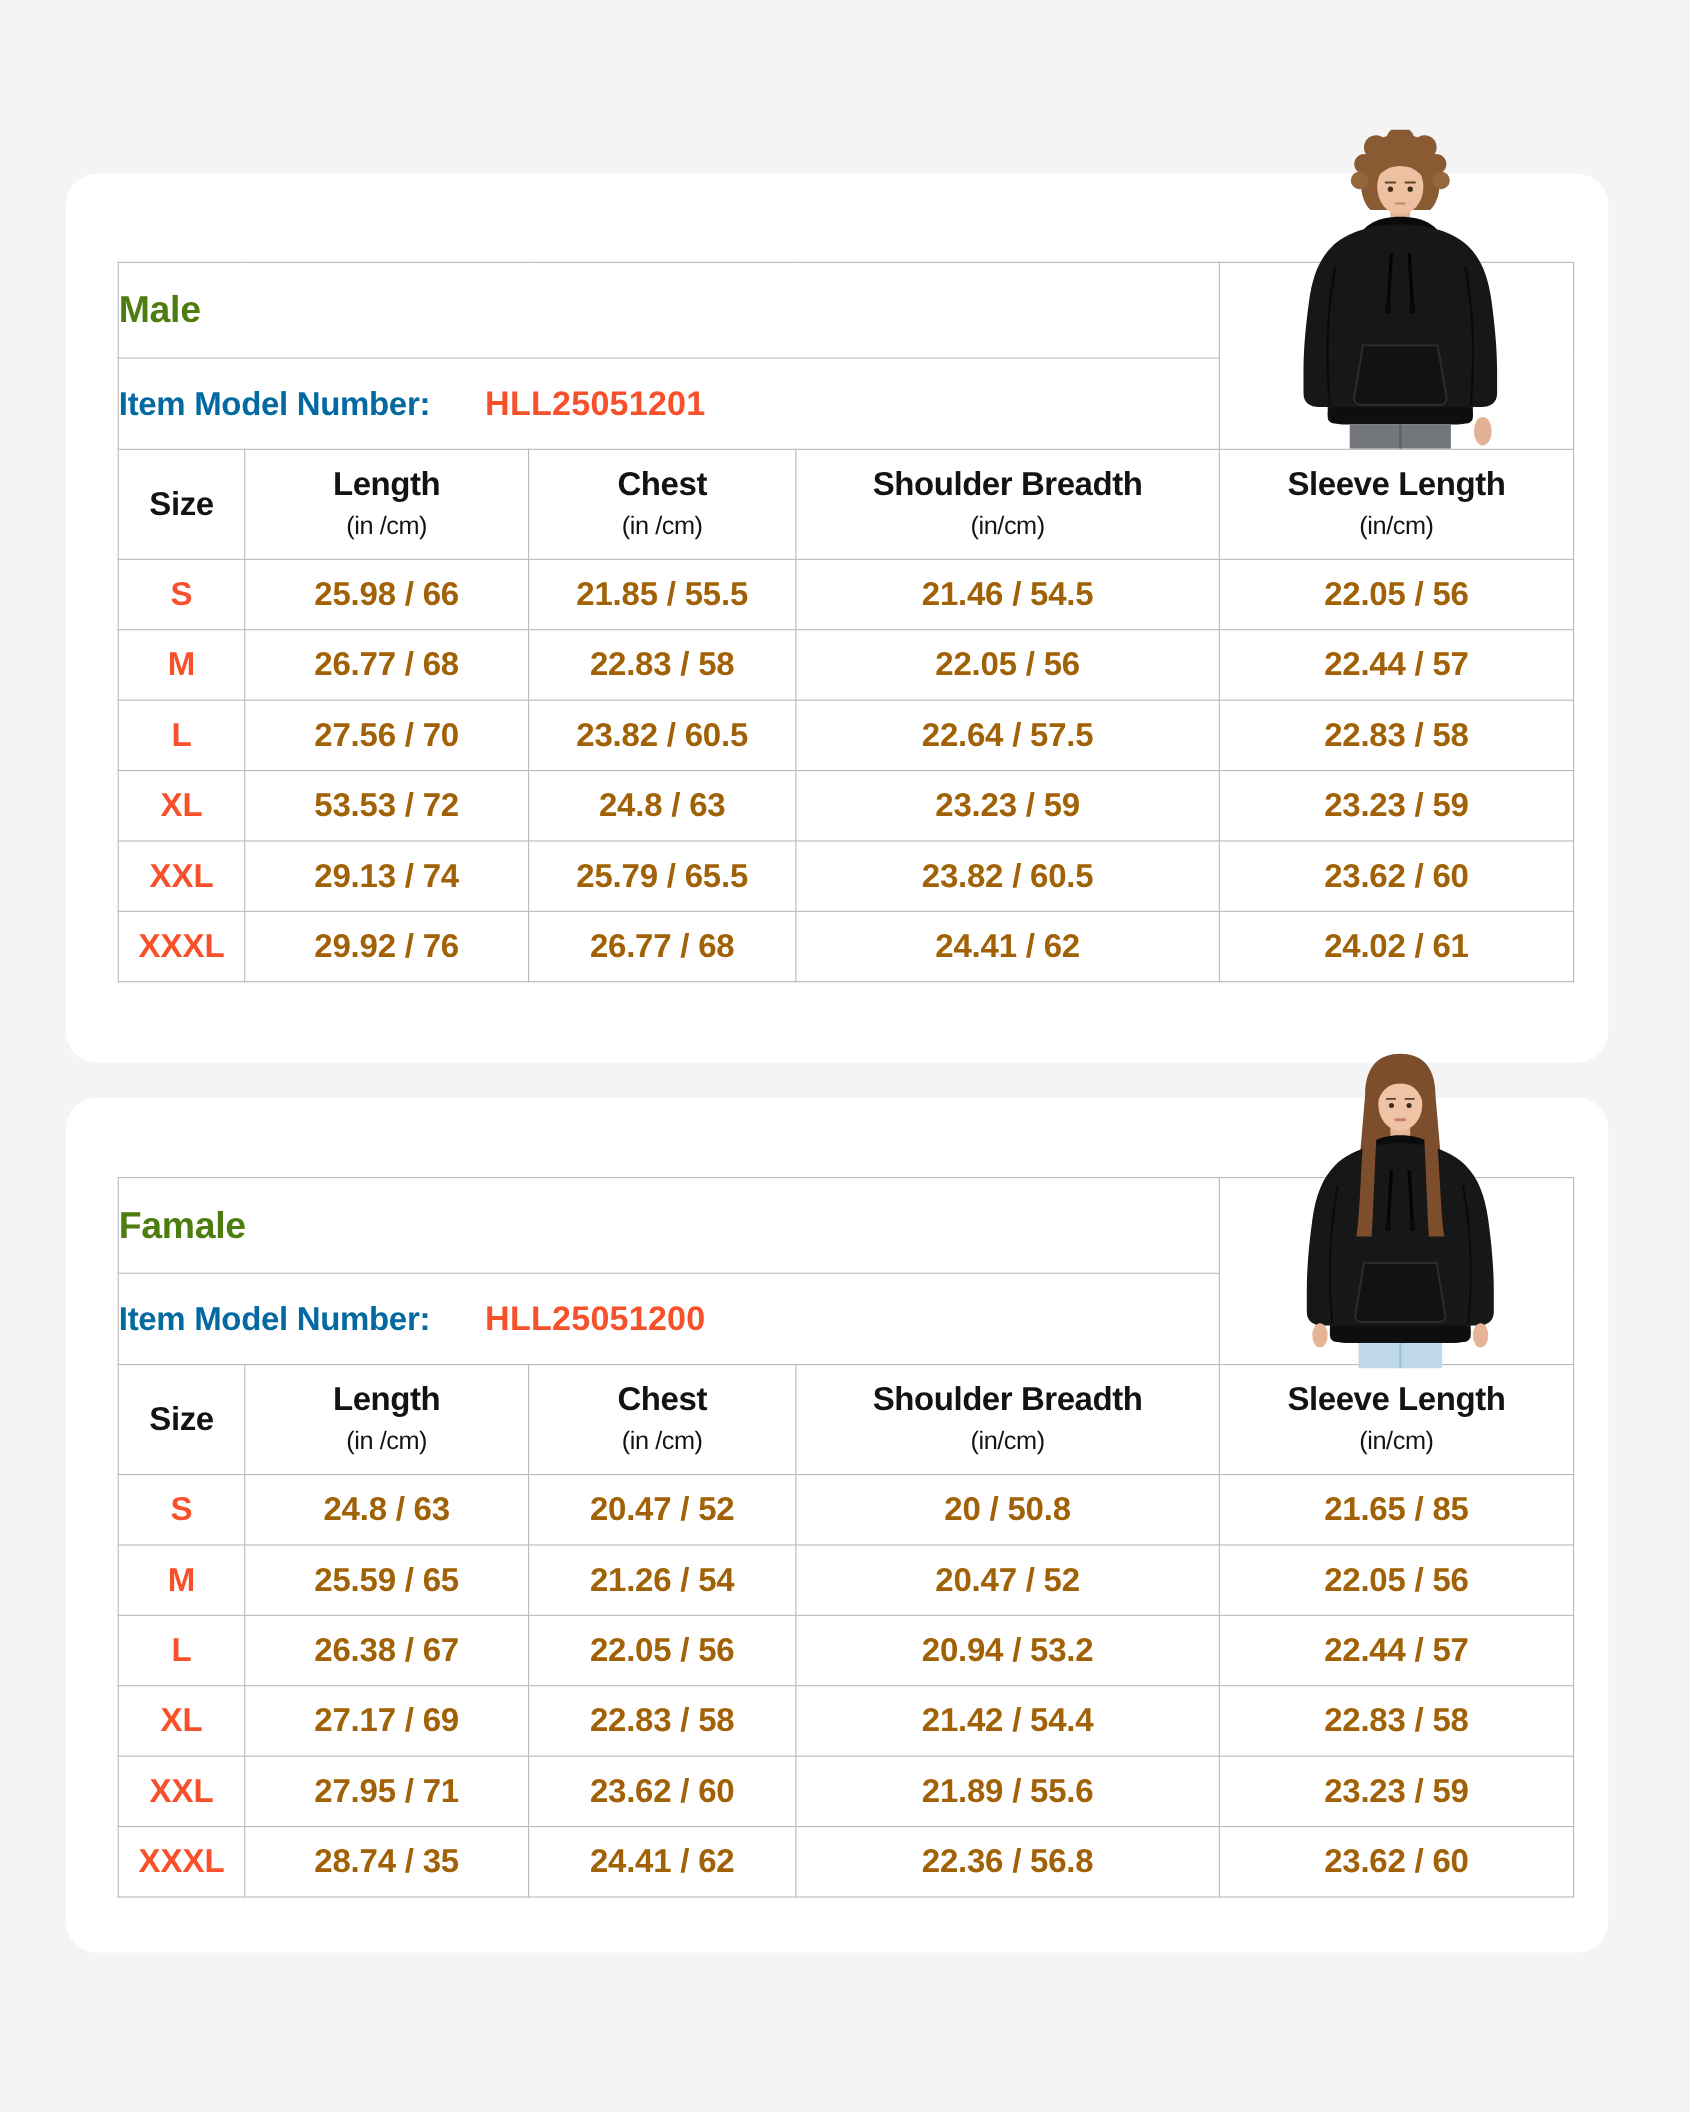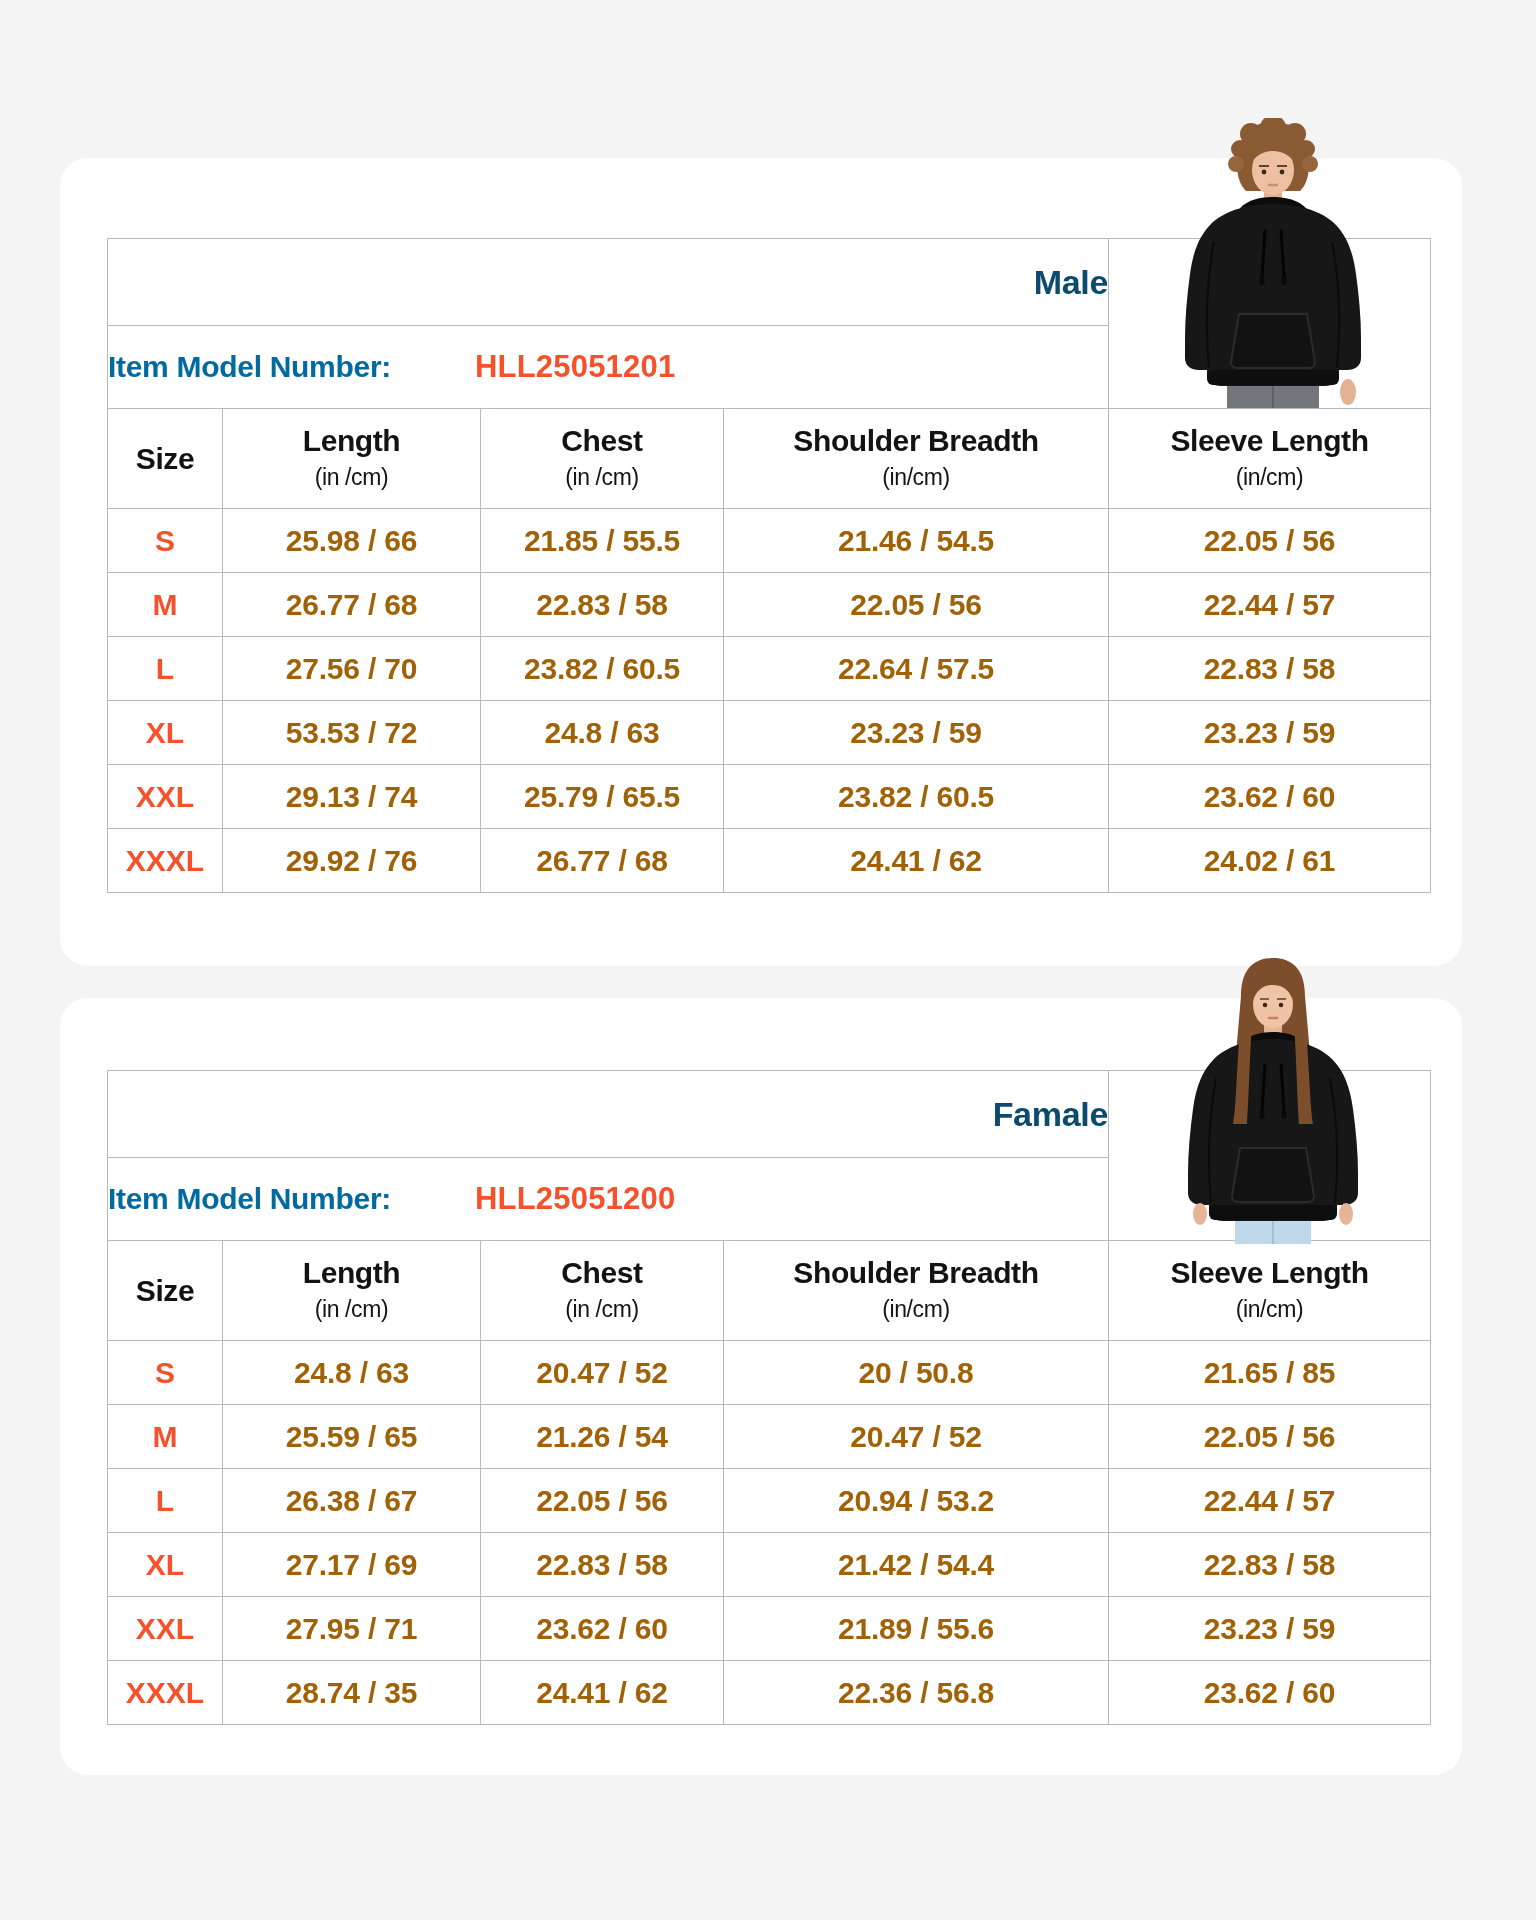--- a/index.html
+++ b/index.html
@@ -35,31 +35,31 @@
     border:1.5px solid #b6b9bd;
     padding:0;
     background:#fff;
   }
   tr.row-title{height:87px;}
   tr.row-model{height:83px;}
   tr.row-head{height:100px;}
   tr.row-data{height:64px;}
 
   .cell-title{
-    text-align:right;padding-left:26px;
-    font-size:34px;font-weight:700;color:#0c4a6e;
+    text-align:left;padding-left:26px;
+    font-size:34px;font-weight:700;color:#4d7c0f;
     letter-spacing:-0.3px;
   }
   .cell-model{text-align:left;padding-left:26px;}
   .model-label{
     font-size:30px;font-weight:700;color:#0369a1;letter-spacing:-0.3px;
   }
   .model-number{
     font-size:31px;font-weight:700;color:#f7512c;
-    margin-left:84px;letter-spacing:0.2px;
+    margin-left:50px;letter-spacing:0.2px;
   }
   .cell-photo{background:#fff;}
 
   th.head-cell{
     text-align:center;vertical-align:middle;
     color:#131313;font-weight:700;
   }
   .h-label{font-size:30px;font-weight:700;letter-spacing:-0.4px;line-height:36px;}
   .h-unit{font-size:23px;font-weight:400;letter-spacing:-0.4px;line-height:33px;margin-top:2px;}
 

